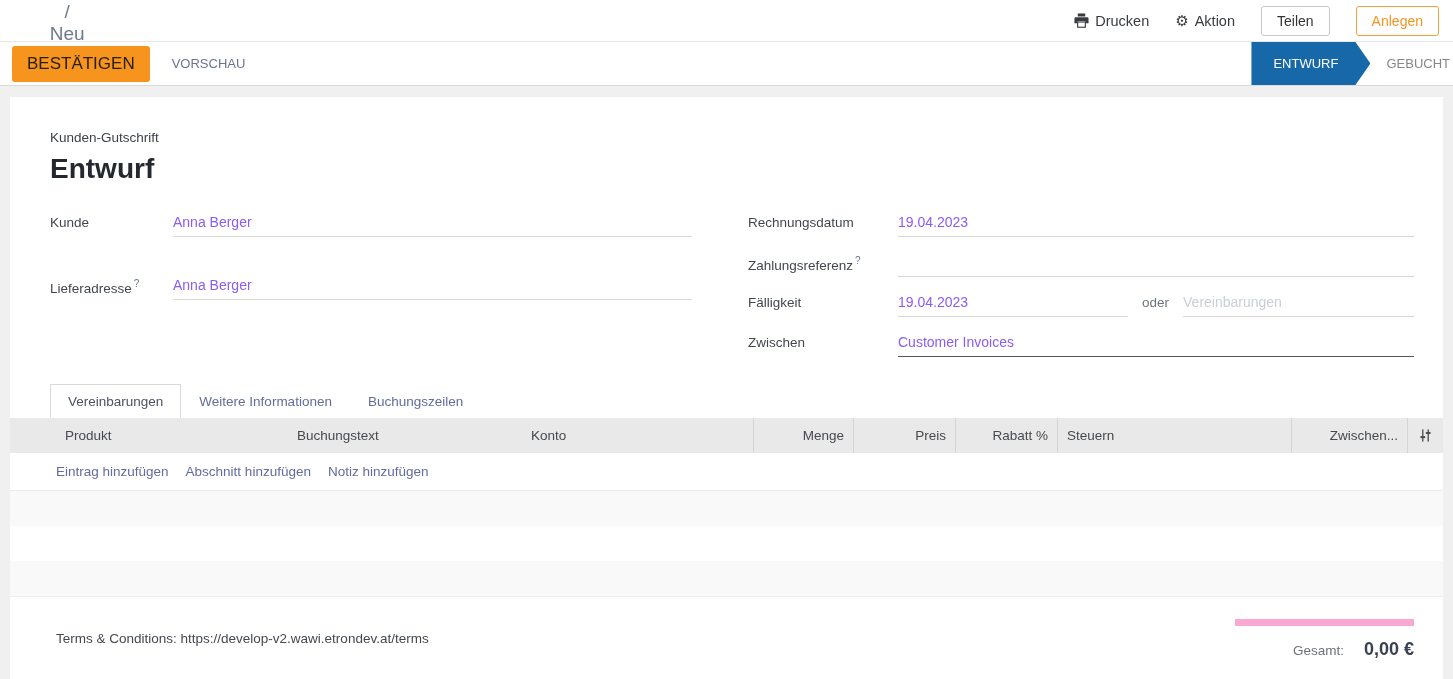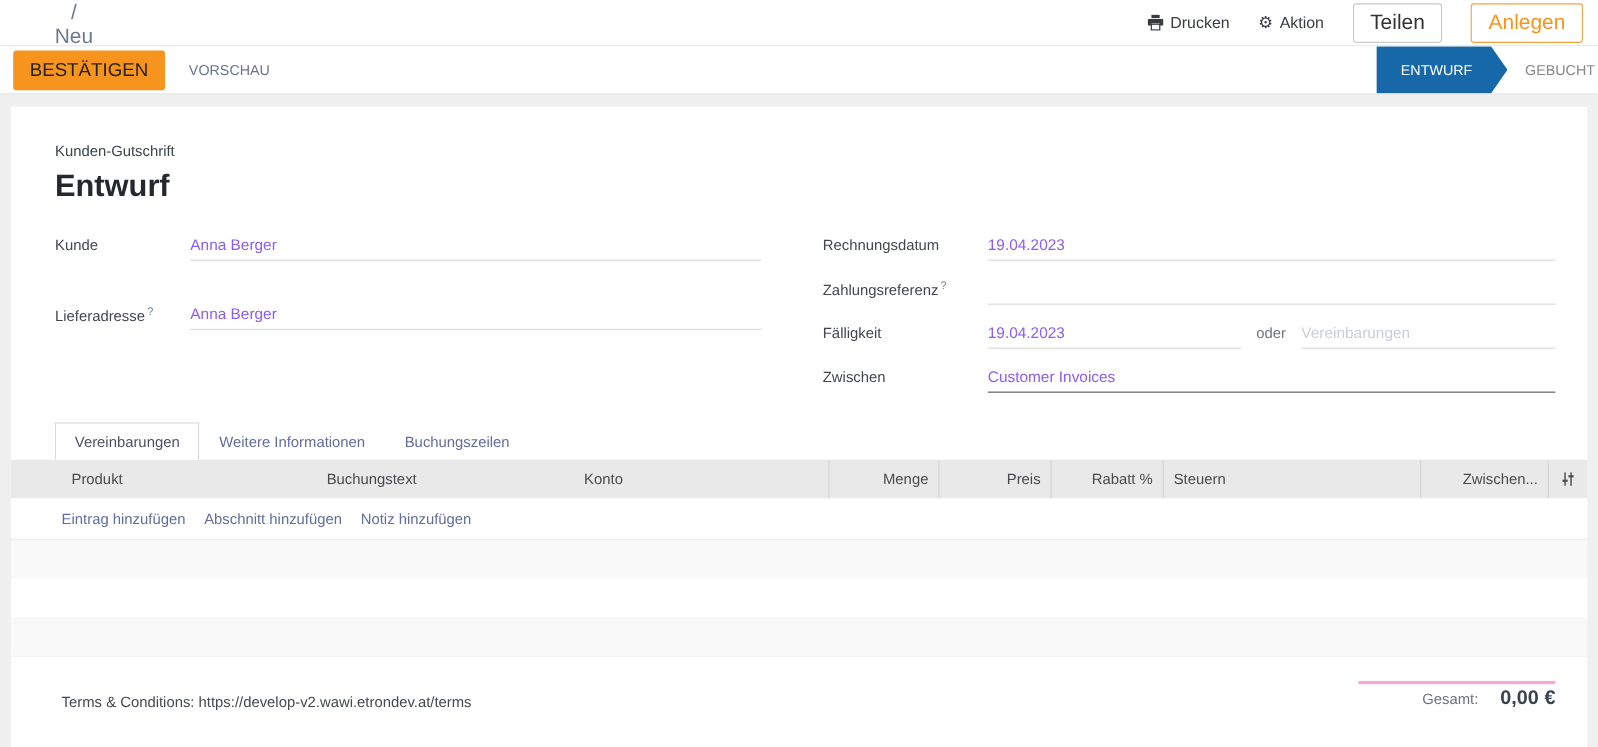--- a/index.html
+++ b/index.html
@@ -11,21 +11,21 @@
             border-bottom:1px solid #e7e7e7; display:flex; align-items:center;
             justify-content:space-between; padding:0 14px 0 16px; }
   .crumbs { display:flex; align-items:center; font-size:19px; color:#68788d;flex-direction:column; }
   .crumb-link { cursor:pointer; }
   .crumb-sep { margin:0 7px; color:#6d7a8c; }
   .crumb-current { color:#6d7a8c; }
   .dirty-icons { display:flex; align-items:center; margin-left:18px; gap:24px; }
   .topbar-actions { display:flex; align-items:center; gap:26px; }
   .action-link { display:flex; align-items:center; gap:6px; font-size:14.5px; color:#383c41; cursor:pointer; }
   .gear-glyph { font-size:15px; line-height:1; }
-  .btn { font-size:19px; border-radius:3px; padding:6px 15px; background:#fff; cursor:pointer;
+  .btn { font-size:14px; border-radius:3px; padding:6px 15px; background:#fff; cursor:pointer;
          font-family:"Liberation Sans", sans-serif; }
   .btn-share { border:1px solid #c9c9c9; color:#333; }
   .btn-create { border:1px solid #f5a23c; color:#f7941e; }
 
   
   .statusbar { position:absolute; top:42px; left:0; right:0; height:44px; background:#fff;
                border-bottom:1px solid #d9d9d9; display:flex; align-items:center; padding-left:12px; }
   .btn-confirm { background:#f7941e; color:#26200f; border:none; font-size:17px; padding:8px 15px;
                  border-radius:3px; cursor:pointer; font-family:"Liberation Sans", sans-serif; }
   .btn-preview { background:none; border:none; color:#6a7393; font-size:13px; margin-left:22px;
@@ -85,21 +85,21 @@
   .w-icon { width:36px; flex:none; justify-content:center; }
   .addrow { display:flex; align-items:center; height:38px; border-bottom:1px solid #ececec; padding-left:46px; gap:17px; }
   .addrow span { font-size:13.5px; color:#636c9e; cursor:pointer; }
   .stripe { height:35px; }
   .stripe.odd { background:#f9f9f9; }
   .stripes { border-bottom:1px solid #eeeeee; }
 
   
   .sheet-footer { display:flex; align-items:flex-start; margin-top:22px; padding:0 29px 0 46px; }
   .terms { font-size:13.5px; color:#43494f; margin-top:12px; }
-  .total-box { margin-left:auto; width:179px; border-top:3px solid #f9a8d4; padding-top:2px;
+  .total-box { margin-left:auto; width:179px; border-top:7px solid #f9a8d4; padding-top:13px;
                display:flex; justify-content:flex-end; align-items:baseline; gap:20px; }
   .total-label { font-size:13.5px; color:#6a737c; }
   .total-value { font-size:18px; font-weight:700; color:#39424e; }
 
   .icon-svg { display:block; }
 </style>
 </head>
 <body>
 
 <div class="screen">

